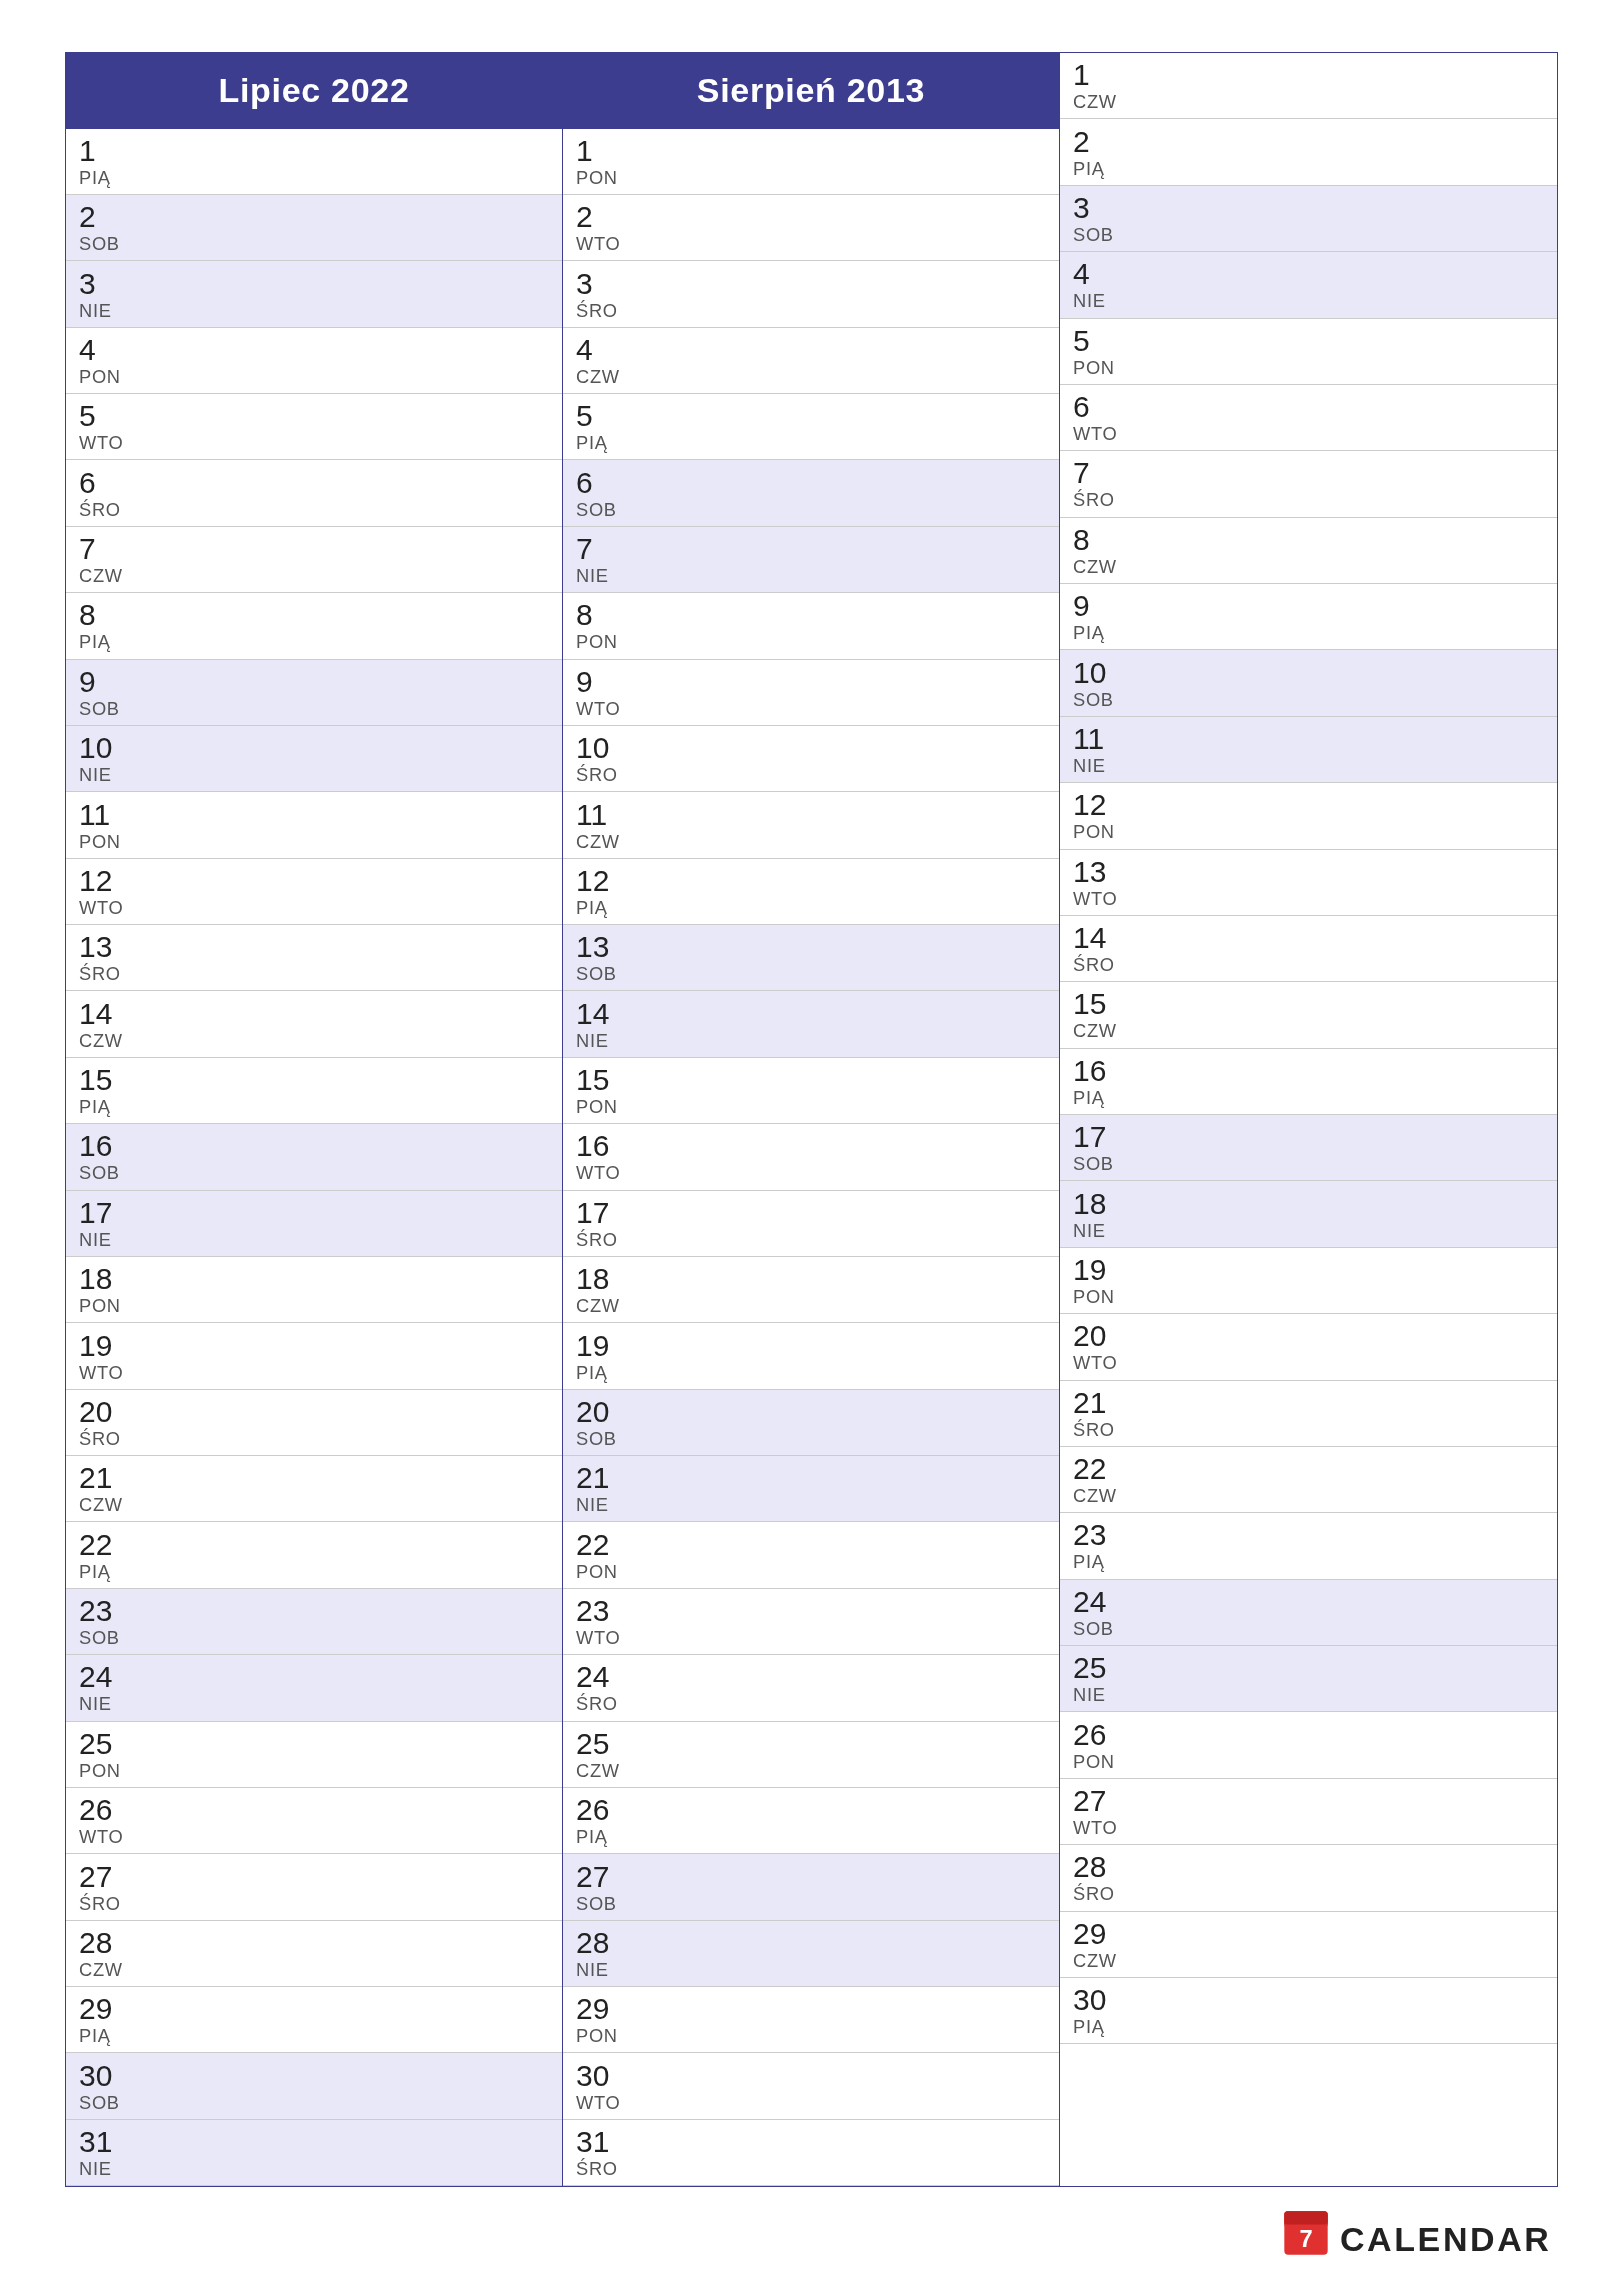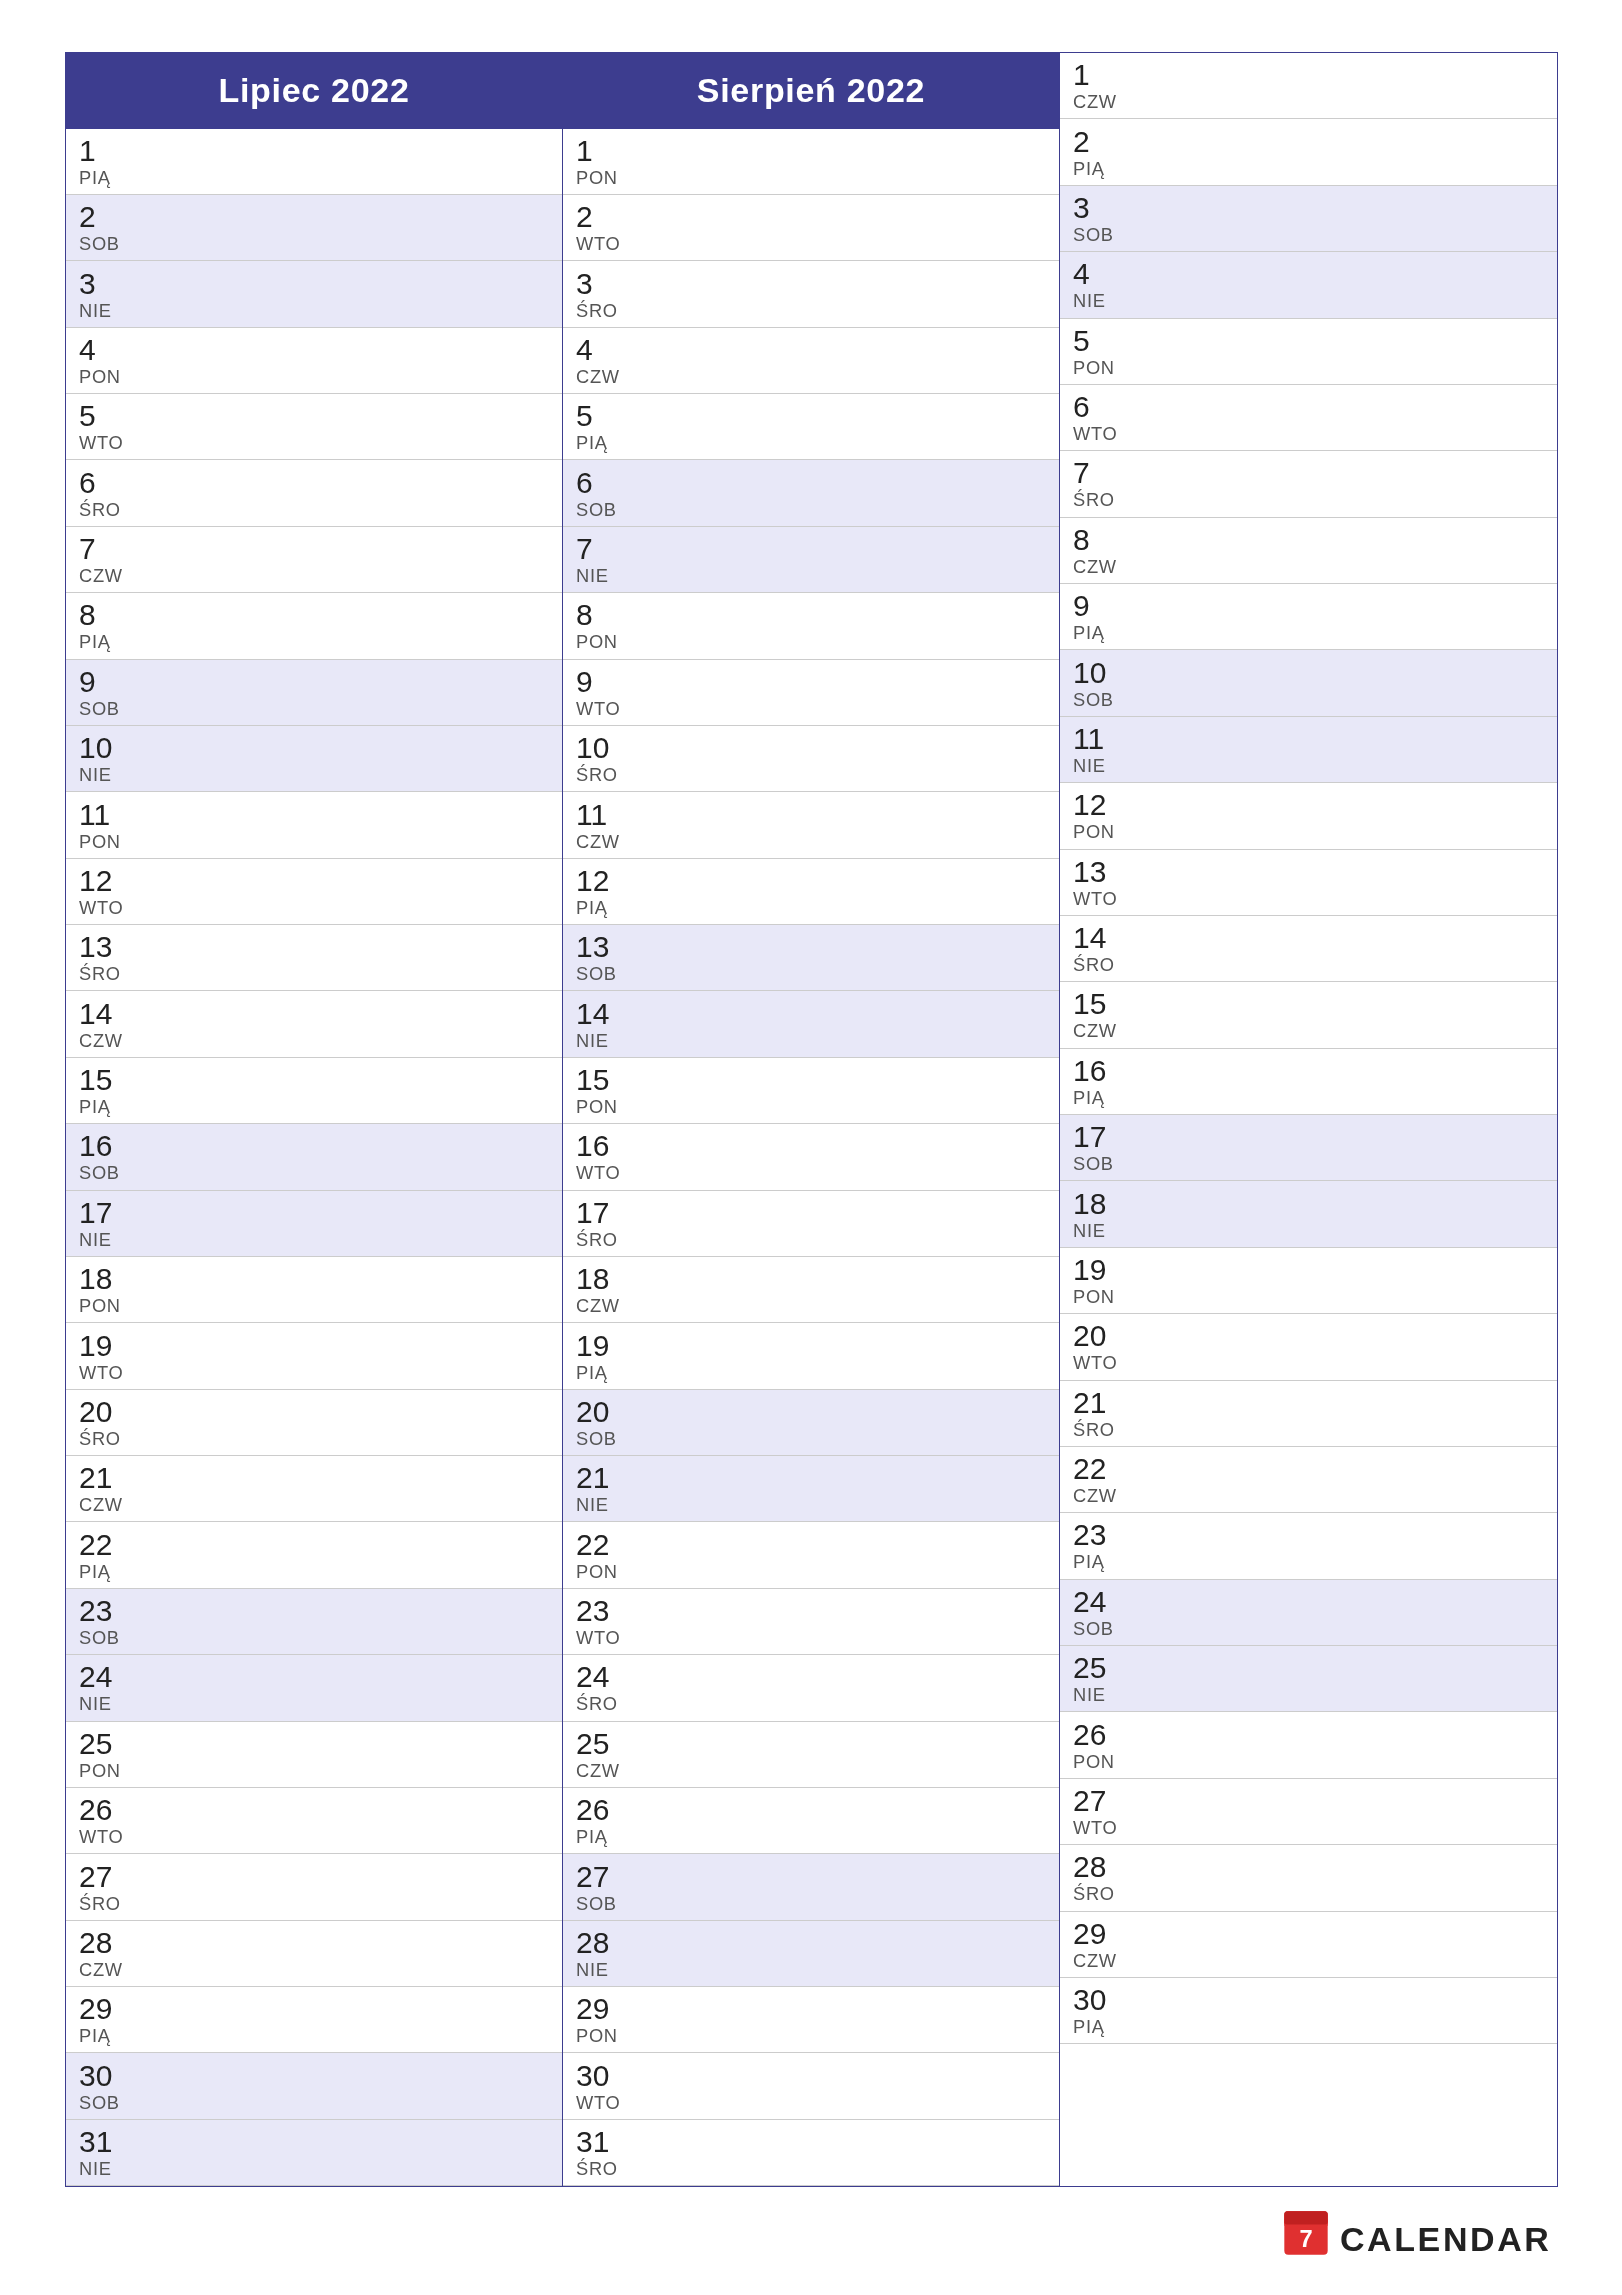--- a/index.html
+++ b/index.html
@@ -228,21 +228,21 @@
         <div class="day-row weekend">
           <div class="day-number">30</div>
           <div class="day-name">SOB</div>
         </div>
         <div class="day-row weekend">
           <div class="day-number">31</div>
           <div class="day-name">NIE</div>
         </div>
       </div>
       <div class="month-column">
-        <div class="month-header">Sierpień 2022</div>
+        <div class="month-header">Sierpień 2013</div>
         <div class="day-row">
           <div class="day-number">1</div>
           <div class="day-name">PON</div>
         </div>
         <div class="day-row">
           <div class="day-number">2</div>
           <div class="day-name">WTO</div>
         </div>
         <div class="day-row">
           <div class="day-number">3</div>

